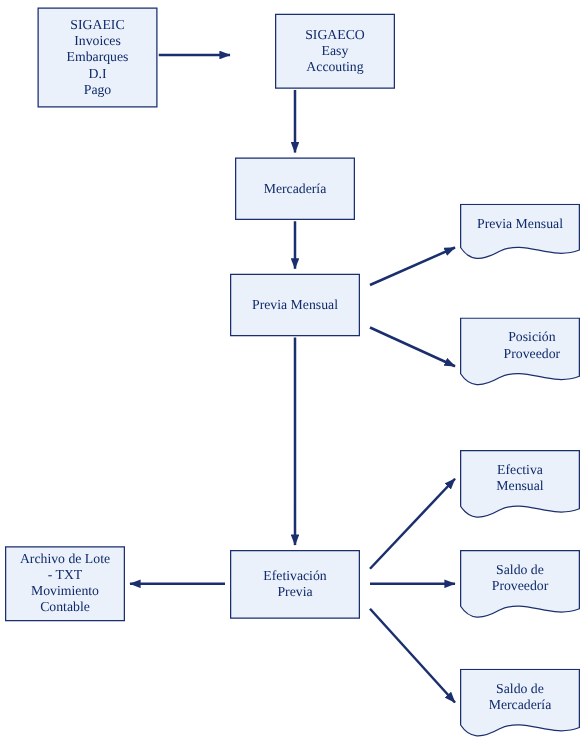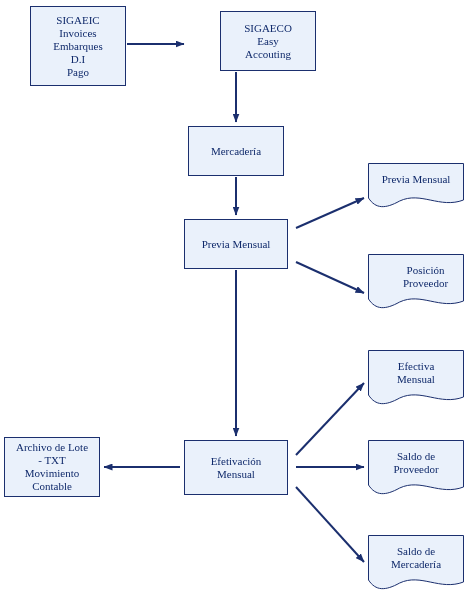--- a/index.html
+++ b/index.html
@@ -95,33 +95,33 @@
 Invoices
 Embarques
 D.I
 Pago</span></div>
       <div class="node" style="left: 188px; top: 11px; width: 96px; height: 60px; background: rgb(234, 241, 251); border-color: rgb(27, 47, 110); margin-left: 32px;"><span>SIGAECO
 Easy
 Accouting</span></div>
       <div class="node" style="left: 188px; top: 126px; width: 96px; height: 50px; background: rgb(234, 241, 251); border-color: rgb(27, 47, 110);"><span>Mercadería</span></div>
       <div class="node" style="left: 184px; top: 219px; width: 104px; height: 50px; background: rgb(234, 241, 251); border-color: rgb(27, 47, 110);"><span>Previa Mensual</span></div>
       <div class="node" style="left: 184px; top: 440px; width: 104px; height: 55px; background: rgb(234, 241, 251); border-color: rgb(27, 47, 110);"><span>Efetivación
-Mensual</span></div>
+Previa</span></div>
       <div class="node" style="left: 4px; top: 437px; width: 96px; height: 60px; background: rgb(234, 241, 251); border-color: rgb(27, 47, 110); justify-content: center;"><span>Archivo de Lote
 - TXT
 Movimiento
 Contable</span></div>
       <div class="doc" style="left: 368px; top: 163px; width: 96px; height: 46px;"><svg class="docbg" viewBox="0 0 96 46">
           <path d="M0.5,0.5 L95.5,0.5 L95.5,37 C72,46 52.800000000000004,28 31.68,38 C17.28,46 7.68,46 0.5,35 Z" fill="#eaf1fb" stroke="#1b2f6e" stroke-width="1"></path>
         </svg><span class="doclabel">Previa Mensual</span></div>
       <div class="doc" style="left: 368px; top: 254px; width: 96px; height: 56px; padding-left: 19px;"><svg class="docbg" viewBox="0 0 96 56">
           <path d="M0.5,0.5 L95.5,0.5 L95.5,47 C72,56 52.800000000000004,38 31.68,48 C17.28,56 7.68,56 0.5,45 Z" fill="#eaf1fb" stroke="#1b2f6e" stroke-width="1"></path>
         </svg><span class="doclabel">Posición
 Proveedor</span></div>
-      <div class="doc" style="left: 368px; top: 350px; width: 96px; height: 56px;"><svg class="docbg" viewBox="0 0 96 56">
+      <div class="doc" style="left: 368px; top: 360px; width: 96px; height: 56px;"><svg class="docbg" viewBox="0 0 96 56">
           <path d="M0.5,0.5 L95.5,0.5 L95.5,47 C72,56 52.800000000000004,38 31.68,48 C17.28,56 7.68,56 0.5,45 Z" fill="#eaf1fb" stroke="#1b2f6e" stroke-width="1"></path>
         </svg><span class="doclabel">Efectiva
 Mensual</span></div>
       <div class="doc" style="left: 368px; top: 440px; width: 96px; height: 56px;"><svg class="docbg" viewBox="0 0 96 56">
           <path d="M0.5,0.5 L95.5,0.5 L95.5,47 C72,56 52.800000000000004,38 31.68,48 C17.28,56 7.68,56 0.5,45 Z" fill="#eaf1fb" stroke="#1b2f6e" stroke-width="1"></path>
         </svg><span class="doclabel">Saldo de
 Proveedor</span></div>
       <div class="doc" style="left: 368px; top: 535px; width: 96px; height: 56px;"><svg class="docbg" viewBox="0 0 96 56">
           <path d="M0.5,0.5 L95.5,0.5 L95.5,47 C72,56 52.800000000000004,38 31.68,48 C17.28,56 7.68,56 0.5,45 Z" fill="#eaf1fb" stroke="#1b2f6e" stroke-width="1"></path>
         </svg><span class="doclabel">Saldo de

